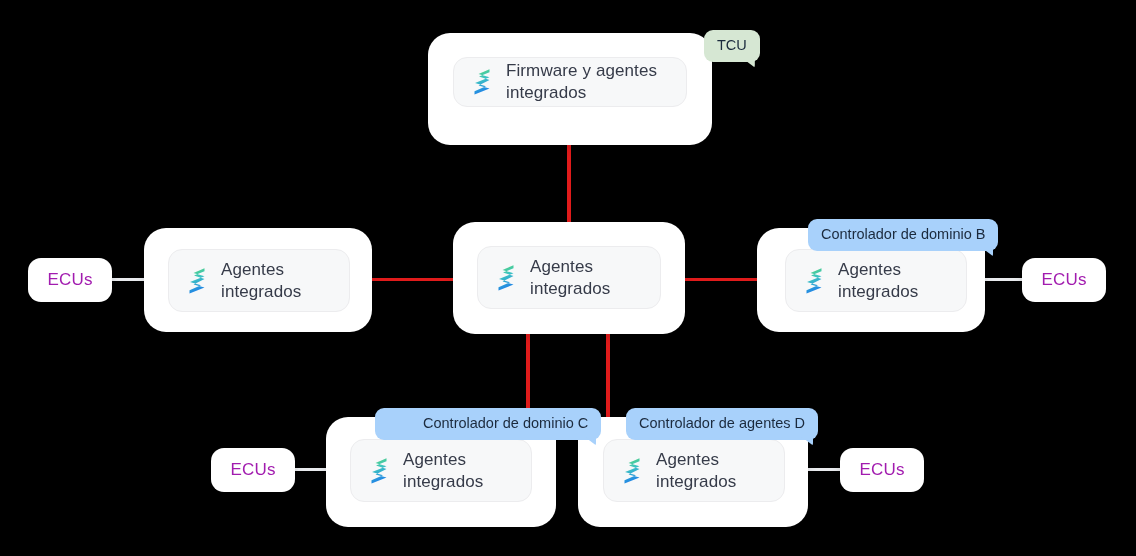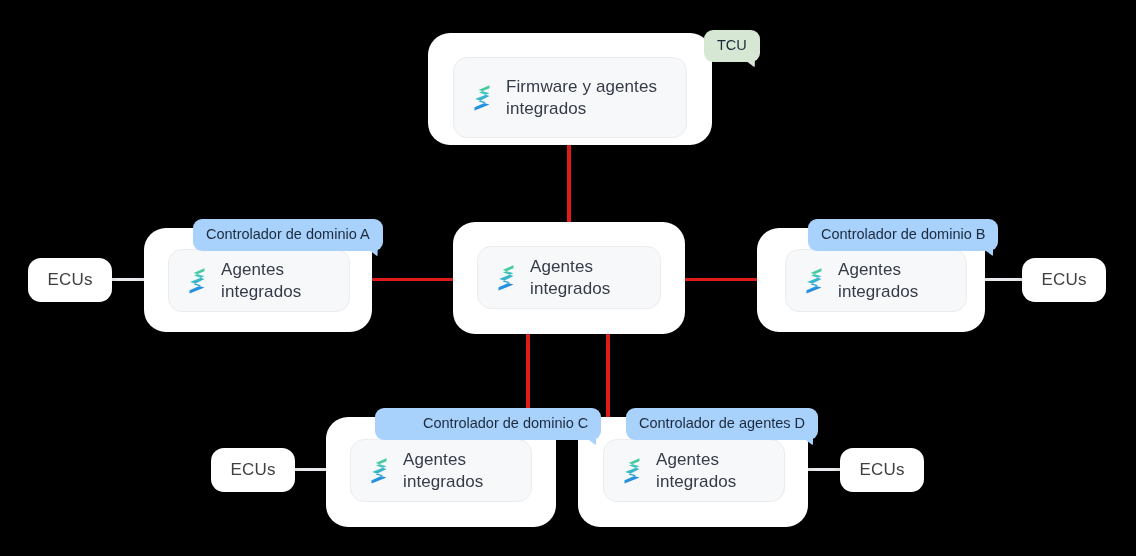--- a/index.html
+++ b/index.html
@@ -95,42 +95,42 @@
     position: absolute;
     background: #ffffff;
     border-radius: 13px;
     box-shadow: 0 3px 8px rgba(0,0,0,0.13);
     display: flex;
     align-items: center;
     justify-content: center;
     box-sizing: border-box;
   }
   .ecu span {
-    color: #404040;
+    color: #a21caf;
     font-size: 17px;
     letter-spacing: 0.2px;
   }
 </style>
 </head>
 <body>
 
 <div id="canvas">
 
   <div class="link" style="left:567px; top:140px; width:4px; height:100px;"></div>
   <div class="link" style="left:370px; top:278px; width:92px; height:3px;"></div>
   <div class="link" style="left:677px; top:278px; width:90px; height:3px;"></div>
   <div class="link" style="left:526px; top:330px; width:4px; height:95px;"></div>
   <div class="link" style="left:606px; top:330px; width:4px; height:95px;"></div>
   <div class="link grey" style="left:108px; top:278px; width:48px; height:3px;"></div>
   <div class="link grey" style="left:980px; top:278px; width:48px; height:3px;"></div>
   <div class="link grey" style="left:291px; top:468px; width:48px; height:3px;"></div>
   <div class="link grey" style="left:800px; top:468px; width:48px; height:3px;"></div>
 
   <div class="node" style="left:428px; top:33px; width:284px; height:112px;">
-    <div class="inner-card" style="left:25px; top:24px; width:234px; height:81px;">
+    <div class="inner-card" style="left:25px; top:24px; width:234px; height:50px;">
       <svg class="logo-icon" viewBox="0 0 20 28" aria-hidden="true">
         <defs>
           <linearGradient id="g1" x1="0" y1="0" x2="0.25" y2="1">
             <stop offset="0%" stop-color="#57d36a"></stop>
             <stop offset="45%" stop-color="#3ec6c0"></stop>
             <stop offset="100%" stop-color="#1f82e8"></stop>
           </linearGradient>
         </defs>
         <path d="M17.5 1.2 L6.5 6.0 L17.5 9.2 L3.0 15.0 L14.0 18.2 L2.5 23.2 L2.5 26.6 L17.5 20.6 L6.5 17.4 L17.5 12.0 L7.0 8.6 L17.5 4.2 Z" fill="url(#g1)"></path>
       </svg>
@@ -155,23 +155,20 @@
 
   <div class="node" style="left:144px; top:228px; width:228px; height:104px;">
     <div class="inner-card" style="left:24px; top:21px; width:182px; height:63px;">
       <svg class="logo-icon" viewBox="0 0 20 28" aria-hidden="true">
         <path d="M17.5 1.2 L6.5 6.0 L17.5 9.2 L3.0 15.0 L14.0 18.2 L2.5 23.2 L2.5 26.6 L17.5 20.6 L6.5 17.4 L17.5 12.0 L7.0 8.6 L17.5 4.2 Z" fill="url(#g1)"></path>
       </svg>
       <span class="label">Agentes
 integrados</span>
     </div>
   </div>
-  <div class="badge blue" style="left:193px; top:219px;">
-    <span>Controlador de dominio A</span>
-  </div>
 
   <div class="node" style="left:757px; top:228px; width:228px; height:104px;">
     <div class="inner-card" style="left:28px; top:21px; width:182px; height:63px;">
       <svg class="logo-icon" viewBox="0 0 20 28" aria-hidden="true">
         <path d="M17.5 1.2 L6.5 6.0 L17.5 9.2 L3.0 15.0 L14.0 18.2 L2.5 23.2 L2.5 26.6 L17.5 20.6 L6.5 17.4 L17.5 12.0 L7.0 8.6 L17.5 4.2 Z" fill="url(#g1)"></path>
       </svg>
       <span class="label">Agentes
 integrados</span>
     </div>
   </div>

